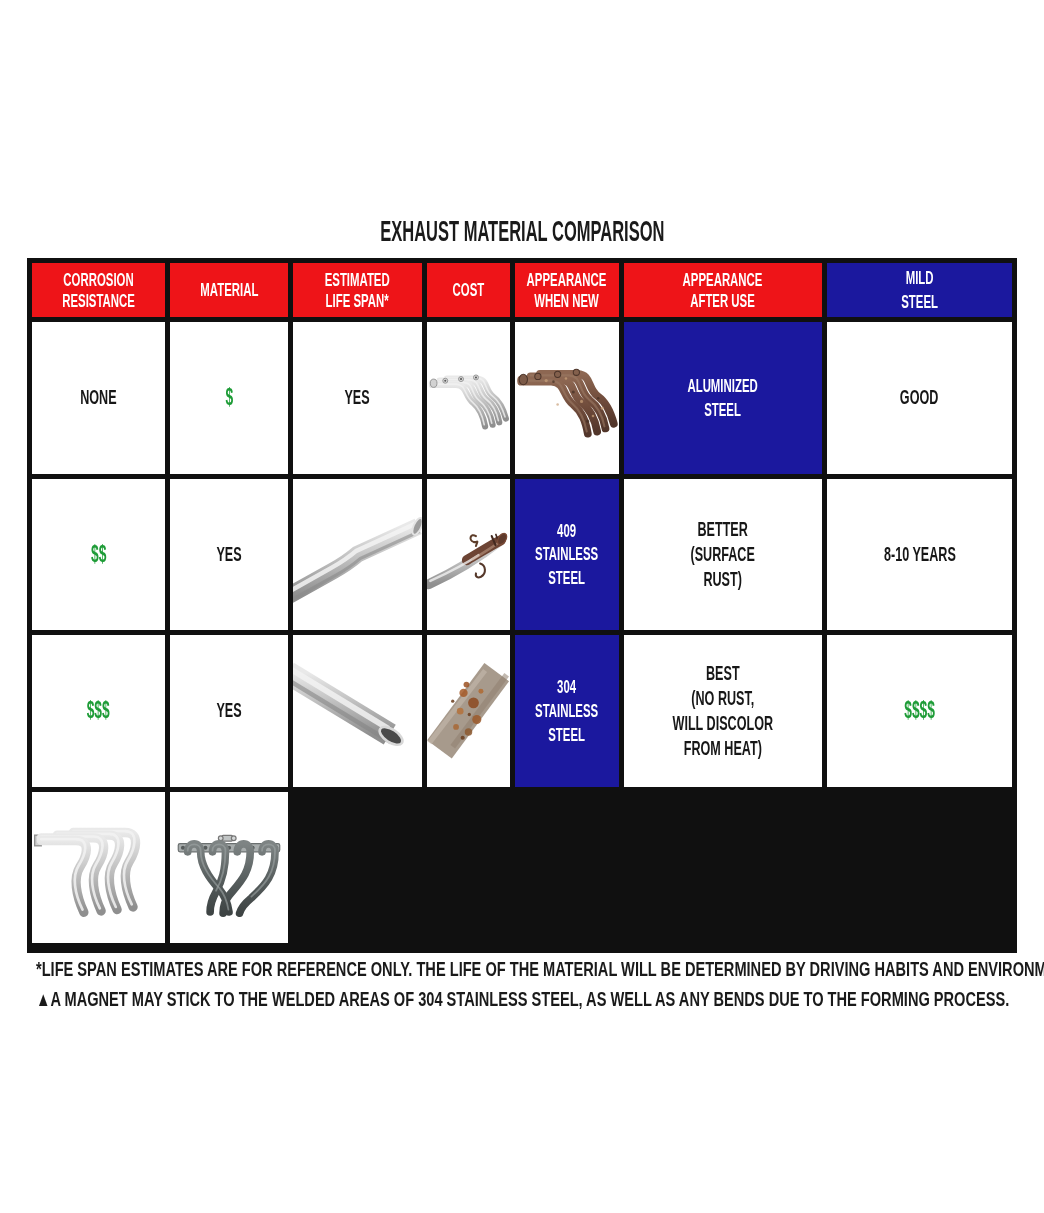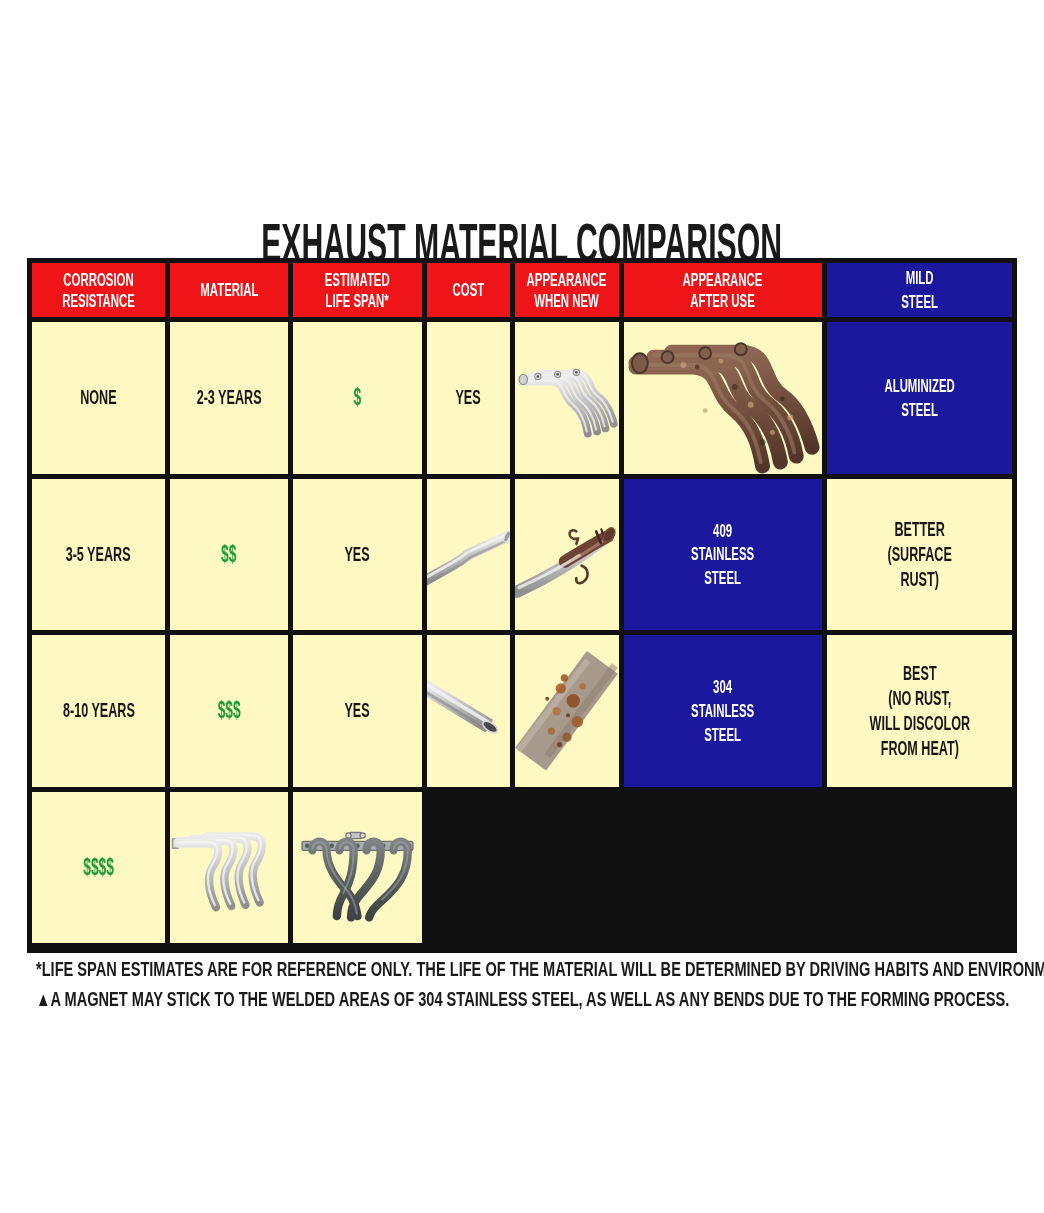--- a/index.html
+++ b/index.html
@@ -3,36 +3,36 @@
 <meta charset="utf-8">
 <style>
   html,body { margin:0; padding:0; background:#ffffff; }
   .page {
     position:relative; width:1044px; height:1213px; background:#ffffff;
     overflow:hidden; font-family:"Liberation Sans", sans-serif;
     font-weight:bold; color:#141414;
   }
   .title {
     position:absolute; top:216px; left:0; width:100%;
-    text-align:center; font-size:55px; line-height:1; color:#1a1a1a;
+    text-align:center; font-size:30px; line-height:1; color:#1a1a1a;
     white-space:nowrap; margin:0;
   }
   .sqT { display:inline-block; transform:scaleX(.55); transform-origin:50% 50%; }
   .ct  { display:inline-block; transform:scaleX(.60); transform-origin:50% 50%; white-space:pre-line; }
   .ctl { display:inline-block; transform:scaleX(.73); transform-origin:0 50%; white-space:nowrap; }
 
   .cmp-table {
     position:absolute; left:27px; top:258px; width:990px; height:695px;
     background:#101010; box-sizing:border-box; padding:5px;
     display:grid; gap:5px;
     grid-template-columns:133px 118px 129px 83px 104px 198px 185px;
     grid-template-rows:54px 151.5px 151.5px 151.5px 151.5px;
   }
   .cell {
-    background:#fef9c3; display:flex; align-items:center; justify-content:center;
+    background:#ffffff; display:flex; align-items:center; justify-content:center;
     text-align:center; overflow:hidden;
   }
   .th  { background:#EE1418; color:#ffffff; font-size:19px; line-height:1.12; }
   .mat { background:#1B189E; color:#ffffff; font-size:19px; line-height:1.25;text-align:center; }
   .data{ font-size:21px; line-height:1.18; color:#171717; }
   .cost{ color:#1E9C37; font-size:23px; }
   .sup { font-size:12px; vertical-align:7px; }
   .photo { padding:0; }
   .photo svg { width:100%; height:100%; display:block; }
 
@@ -92,23 +92,20 @@
 AFTER USE</span>
       </div>
 
     <div class="cell mat">
         <span class="ct">MILD
 STEEL</span>
       </div>
     <div class="cell data">
         <span class="ct">NONE</span>
       </div>
-    <div class="cell data">
-        <span class="ct">2-3 YEARS</span>
-      </div>
     <div class="cell data cost">
         <span class="ct">$</span>
       </div>
     <div class="cell data">
         <span class="ct"><span>YES</span><span class="sup"></span></span>
       </div>
     <div class="cell photo">
       <svg viewBox="0 0 200 150">
         <g fill="none" stroke-linecap="round">
           <path d="M48 29 H120 C148 31 138 57 160 73 C174 83 184 103 190 125" stroke="url(#gSilver)" stroke-width="15"></path>
@@ -158,21 +155,21 @@
         <circle cx="82" cy="30" r="6" fill="#83604c" stroke="#4c352a" stroke-width="2"></circle>
         <circle cx="118" cy="26" r="6" fill="#83604c" stroke="#4c352a" stroke-width="2"></circle>
       </svg>
     </div>
 
     <div class="cell mat">
         <span class="ct">ALUMINIZED
 STEEL</span>
       </div>
     <div class="cell data">
-        <span class="ct">3-5 YEARS</span>
+        <span class="ct">GOOD</span>
       </div>
     <div class="cell data cost">
         <span class="ct">$$</span>
       </div>
     <div class="cell data">
         <span class="ct"><span>YES</span><span class="sup"></span></span>
       </div>
     <div class="cell photo">
       <svg viewBox="0 0 200 150">
         <g fill="none">

